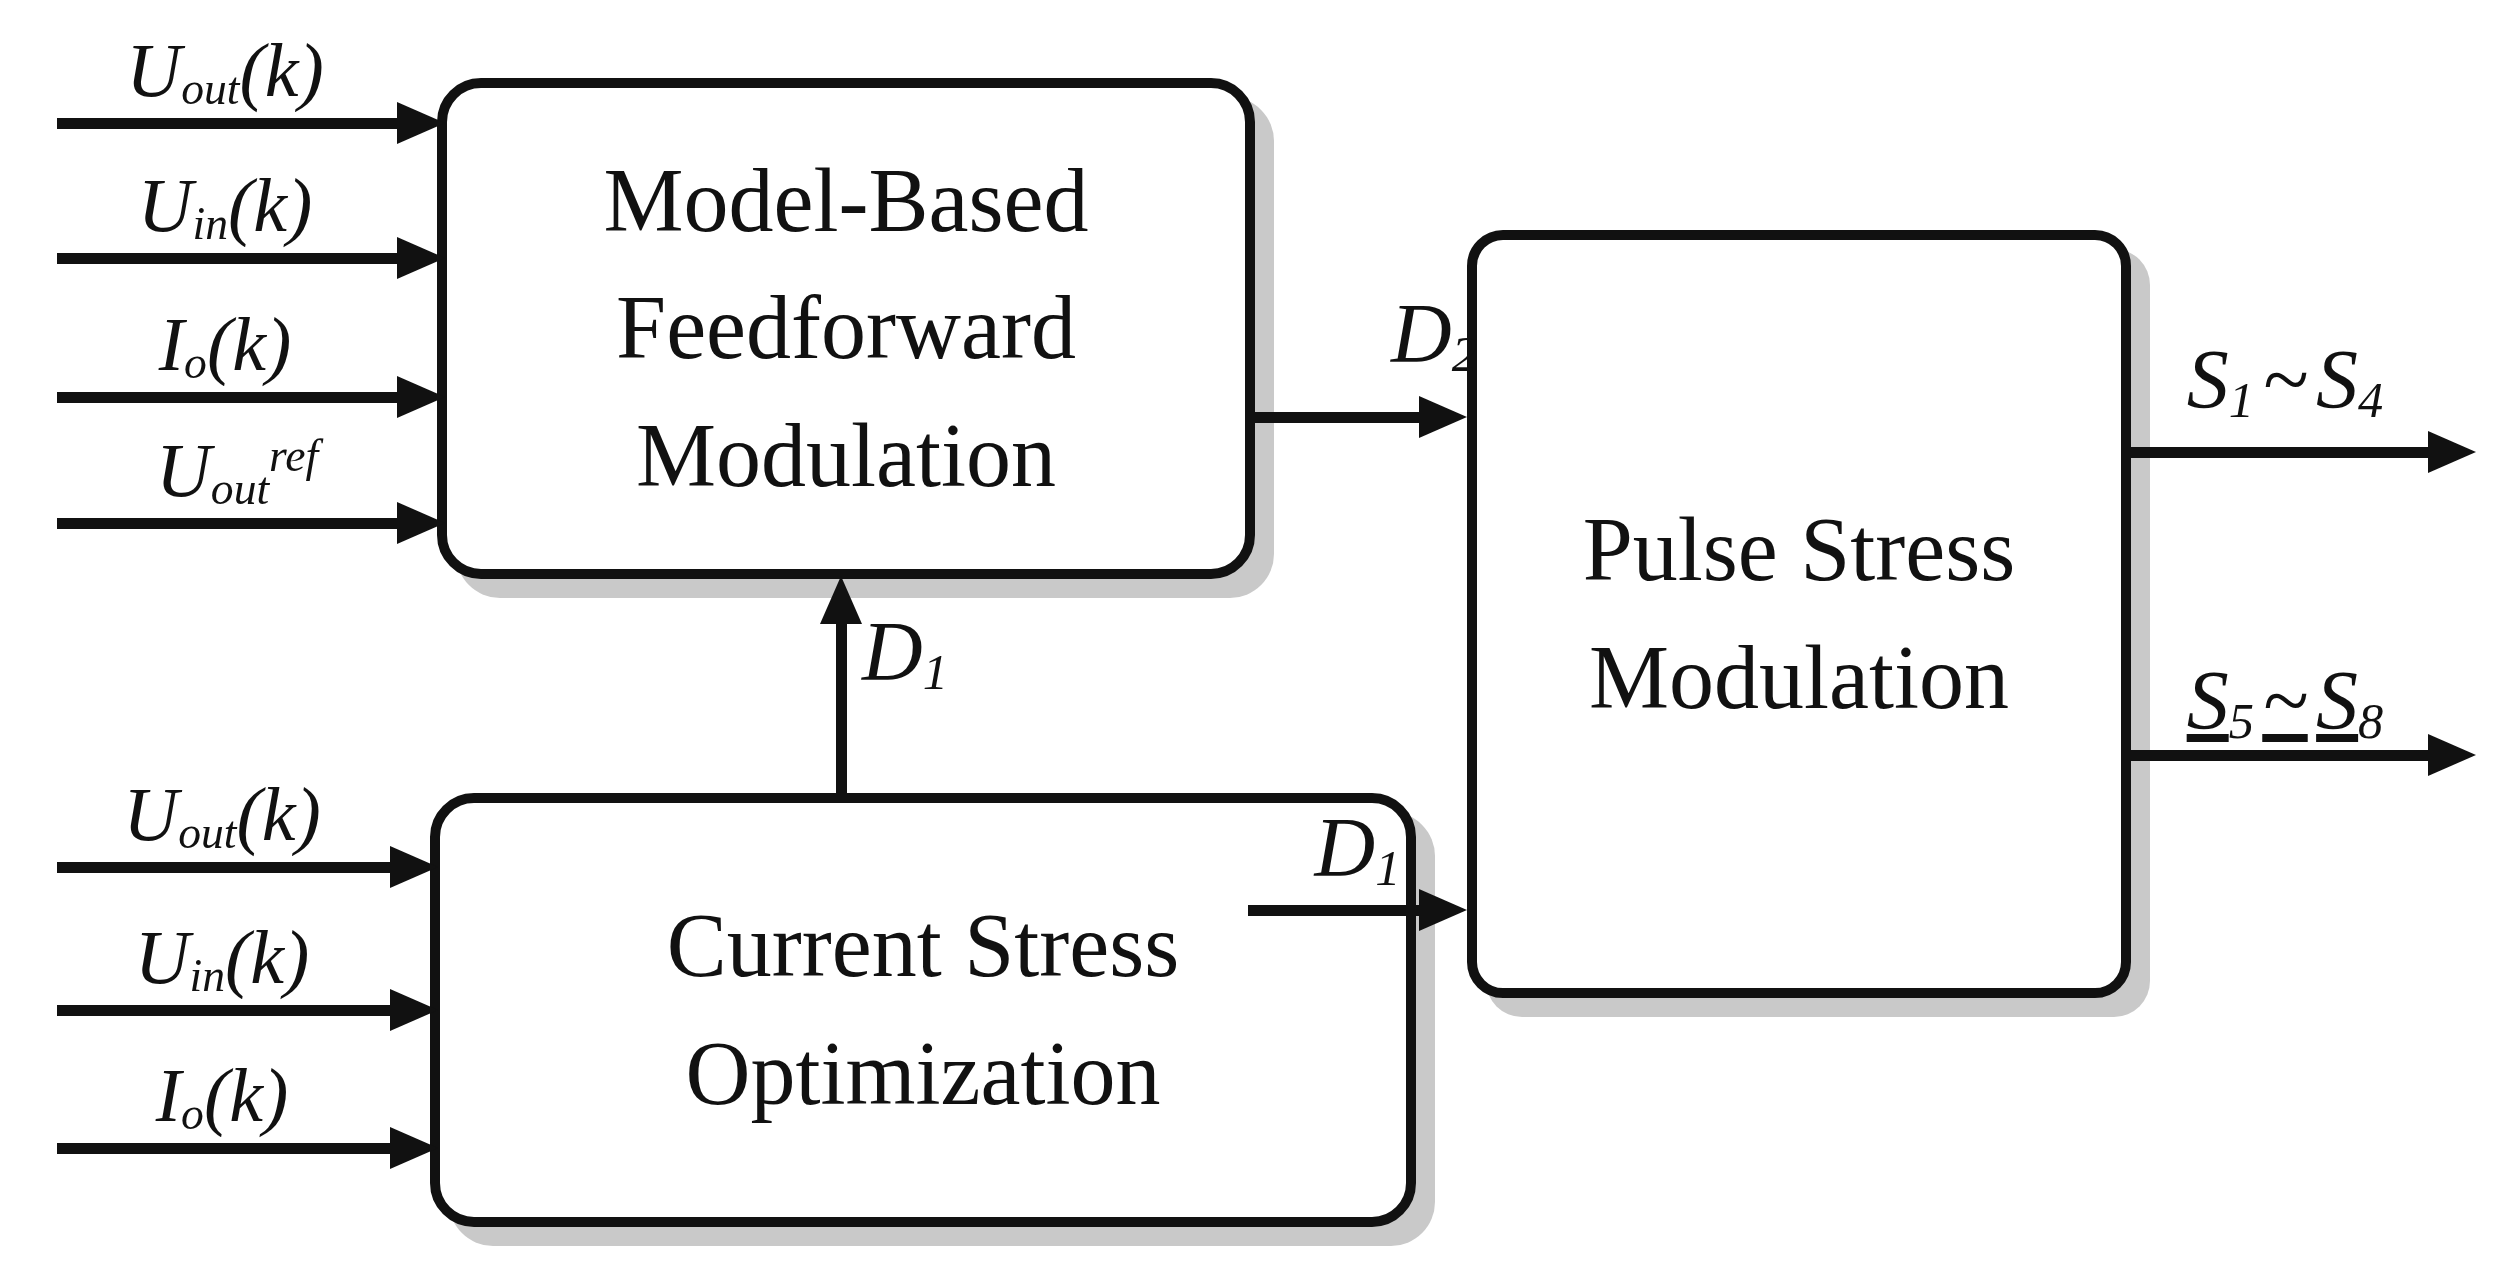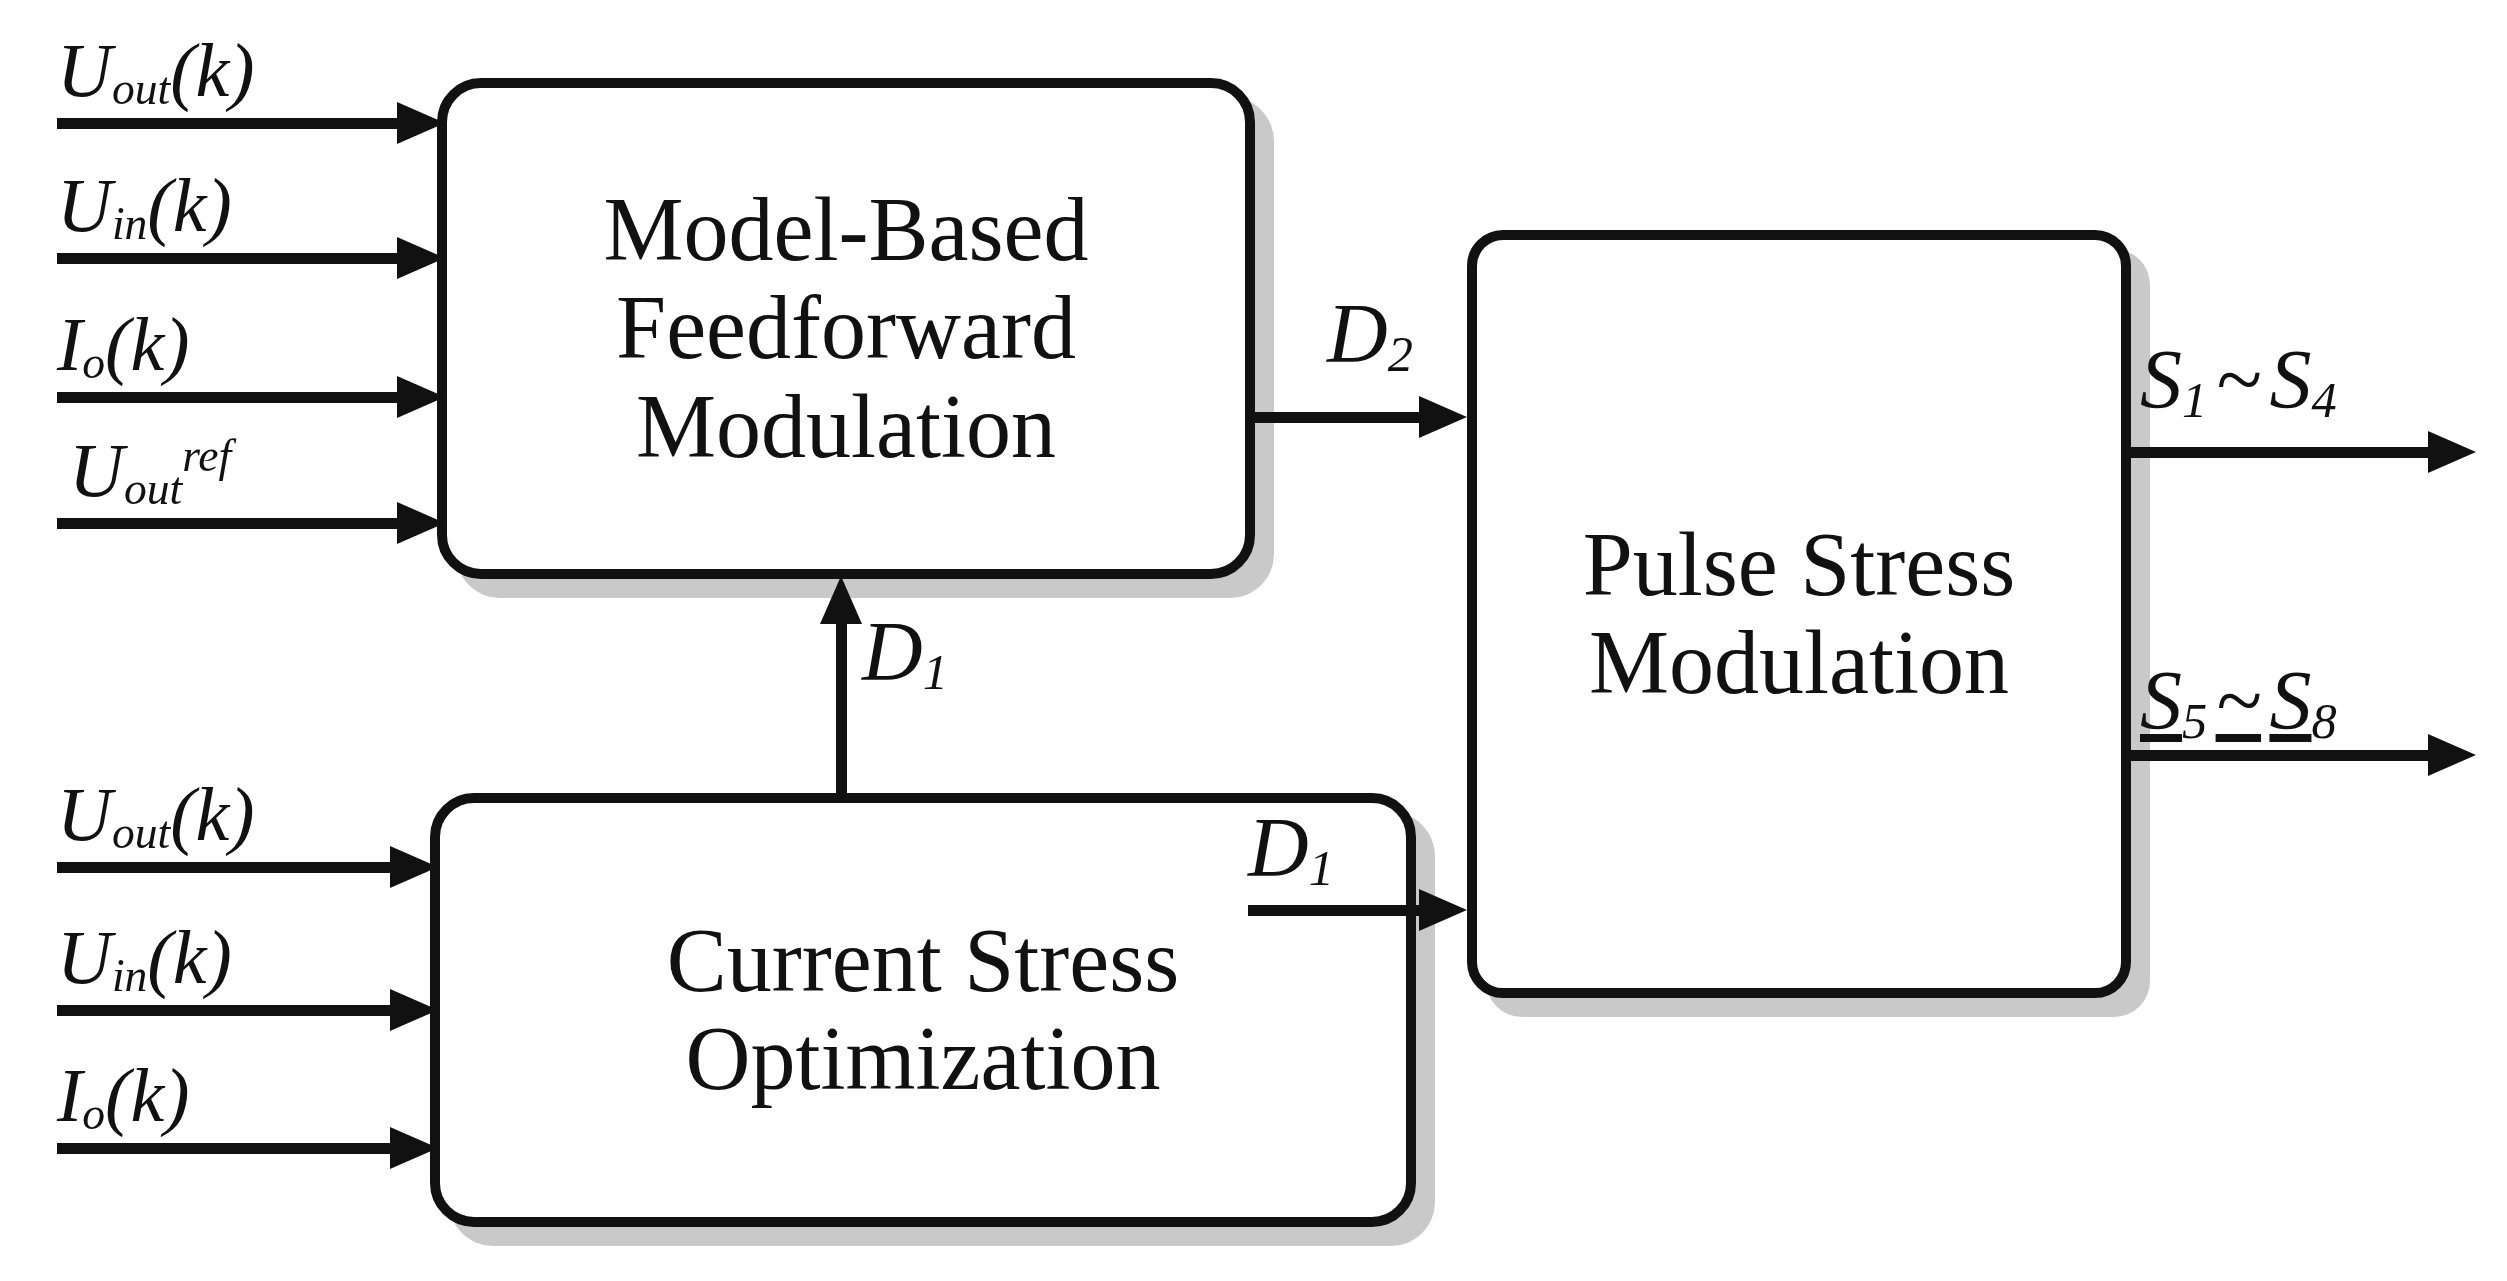--- a/index.html
+++ b/index.html
@@ -23,20 +23,21 @@
     box-sizing: border-box;
     background: #ffffff;
     border: 10px solid #111111;
     border-radius: 44px;
     box-shadow: 19px 19px 0 0 #c9c9c9;
     display: flex;
     flex-direction: column;
     align-items: center;
     justify-content: center;
     text-align: center;
+    gap: 29px;
   }
   .block .box-line {
     font-size: 90px;
     line-height: 1.09;
     white-space: nowrap;
     color: #111111;
   }
 
   
   .h-line {
@@ -62,20 +63,21 @@
     border-left: 21px solid transparent;
     border-right: 21px solid transparent;
     border-bottom: 48px solid #111111;
   }
 
   
   .sig-label {
     position: absolute;
     display: flex;
     align-items: flex-end;
+    justify-content: center;
     font-style: italic;
     font-size: 76px;
     line-height: 1;
     white-space: nowrap;
     color: #111111;
   }
   .sig-label.big { font-size: 84px; }
   .sig-label.left-align { justify-content: flex-start; }
   .sig-label sub {
     font-size: 0.60em;

